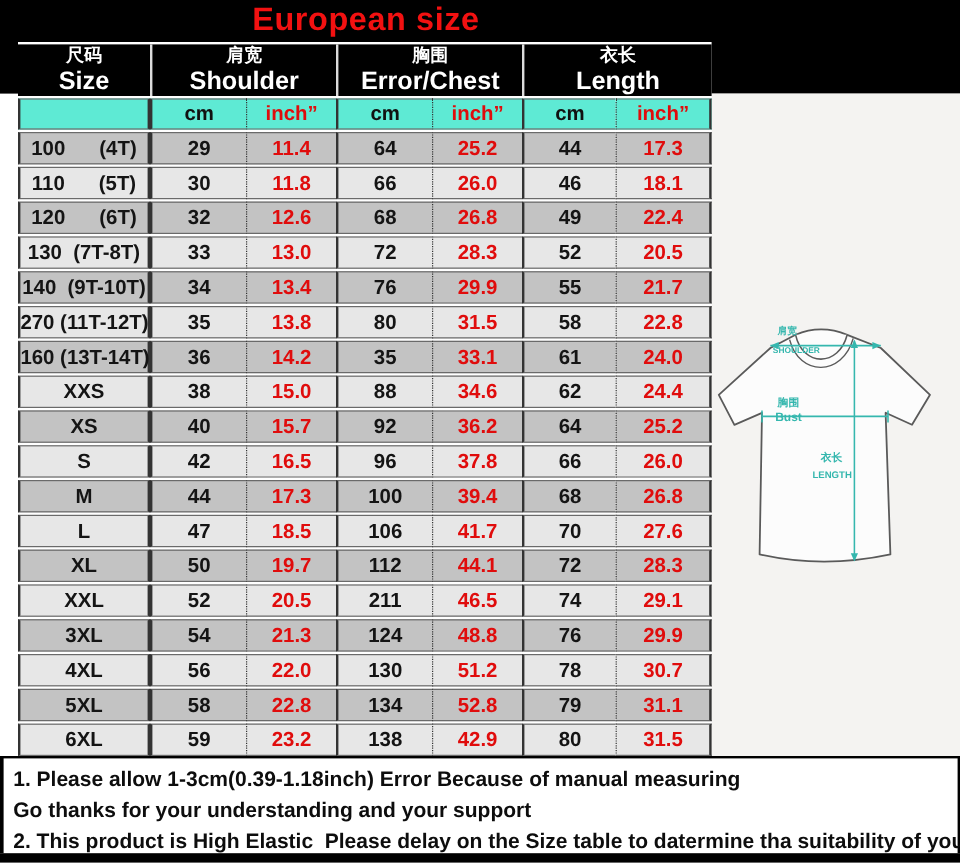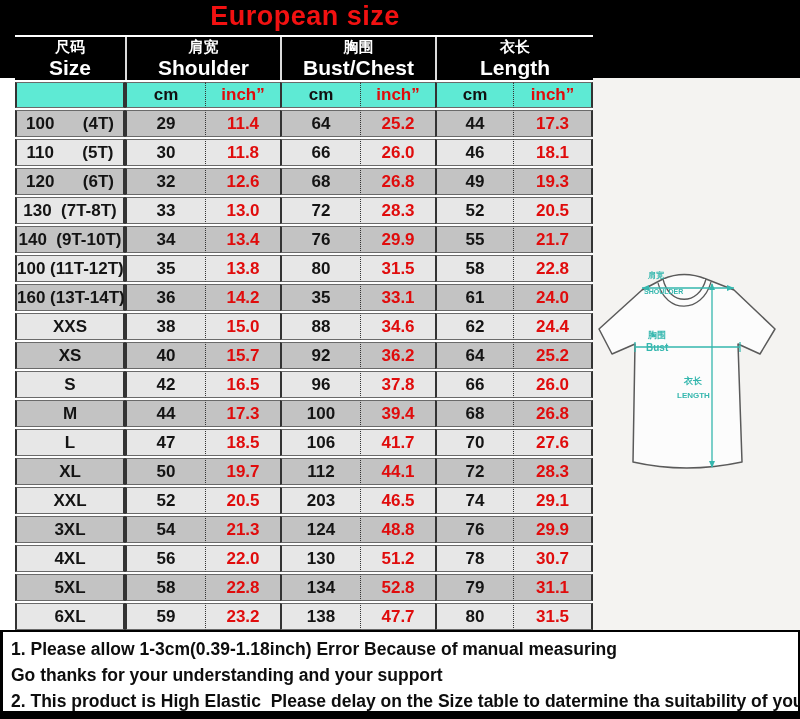--- a/index.html
+++ b/index.html
@@ -91,21 +91,21 @@
       <th>
         <span class="zh">尺码</span>
         <span class="en">Size</span>
       </th>
       <th colspan="2">
         <span class="zh">肩宽</span>
         <span class="en">Shoulder</span>
       </th>
       <th colspan="2">
         <span class="zh">胸围</span>
-        <span class="en">Bust/Chest</span>
+        <span class="en">Error/Chest</span>
       </th>
       <th colspan="2">
         <span class="zh">衣长</span>
         <span class="en">Length</span>
       </th>
     </tr>
     <tr class="subhead">
       <td class="size-cell"></td>
       <td class="cm-cell">cm</td>
       <td class="in-cell">inch”</td>
@@ -134,42 +134,42 @@
         <td class="cm-cell">46</td>
         <td class="in-cell last">18.1</td>
       </tr>
       <tr class="dark">
         <td class="size-cell">120      (6T)</td>
         <td class="cm-cell">32</td>
         <td class="in-cell">12.6</td>
         <td class="cm-cell">68</td>
         <td class="in-cell">26.8</td>
         <td class="cm-cell">49</td>
-        <td class="in-cell last">19.3</td>
+        <td class="in-cell last">22.4</td>
       </tr>
       <tr class="light">
         <td class="size-cell">130  (7T-8T)</td>
         <td class="cm-cell">33</td>
         <td class="in-cell">13.0</td>
         <td class="cm-cell">72</td>
         <td class="in-cell">28.3</td>
         <td class="cm-cell">52</td>
         <td class="in-cell last">20.5</td>
       </tr>
       <tr class="dark">
         <td class="size-cell">140  (9T-10T)</td>
         <td class="cm-cell">34</td>
         <td class="in-cell">13.4</td>
         <td class="cm-cell">76</td>
         <td class="in-cell">29.9</td>
         <td class="cm-cell">55</td>
         <td class="in-cell last">21.7</td>
       </tr>
       <tr class="light">
-        <td class="size-cell">100 (11T-12T)</td>
+        <td class="size-cell">270 (11T-12T)</td>
         <td class="cm-cell">35</td>
         <td class="in-cell">13.8</td>
         <td class="cm-cell">80</td>
         <td class="in-cell">31.5</td>
         <td class="cm-cell">58</td>
         <td class="in-cell last">22.8</td>
       </tr>
       <tr class="dark">
         <td class="size-cell">160 (13T-14T)</td>
         <td class="cm-cell">36</td>
@@ -230,21 +230,21 @@
         <td class="in-cell">19.7</td>
         <td class="cm-cell">112</td>
         <td class="in-cell">44.1</td>
         <td class="cm-cell">72</td>
         <td class="in-cell last">28.3</td>
       </tr>
       <tr class="light">
         <td class="size-cell">XXL</td>
         <td class="cm-cell">52</td>
         <td class="in-cell">20.5</td>
-        <td class="cm-cell">203</td>
+        <td class="cm-cell">211</td>
         <td class="in-cell">46.5</td>
         <td class="cm-cell">74</td>
         <td class="in-cell last">29.1</td>
       </tr>
       <tr class="dark">
         <td class="size-cell">3XL</td>
         <td class="cm-cell">54</td>
         <td class="in-cell">21.3</td>
         <td class="cm-cell">124</td>
         <td class="in-cell">48.8</td>
@@ -267,21 +267,21 @@
         <td class="cm-cell">134</td>
         <td class="in-cell">52.8</td>
         <td class="cm-cell">79</td>
         <td class="in-cell last">31.1</td>
       </tr>
       <tr class="light">
         <td class="size-cell">6XL</td>
         <td class="cm-cell">59</td>
         <td class="in-cell">23.2</td>
         <td class="cm-cell">138</td>
-        <td class="in-cell">47.7</td>
+        <td class="in-cell">42.9</td>
         <td class="cm-cell">80</td>
         <td class="in-cell last">31.5</td>
       </tr>
     </tbody>
 </table>
 
 <div class="notes">
   <div class="note-line">1. Please allow 1-3cm(0.39-1.18inch) Error Because of manual measuring</div>
   <div class="note-line">Go thanks for your understanding and your support</div>
   <div class="note-line">2. This product is High Elastic  Please delay on the Size table to datermine tha suitability of your</div>

